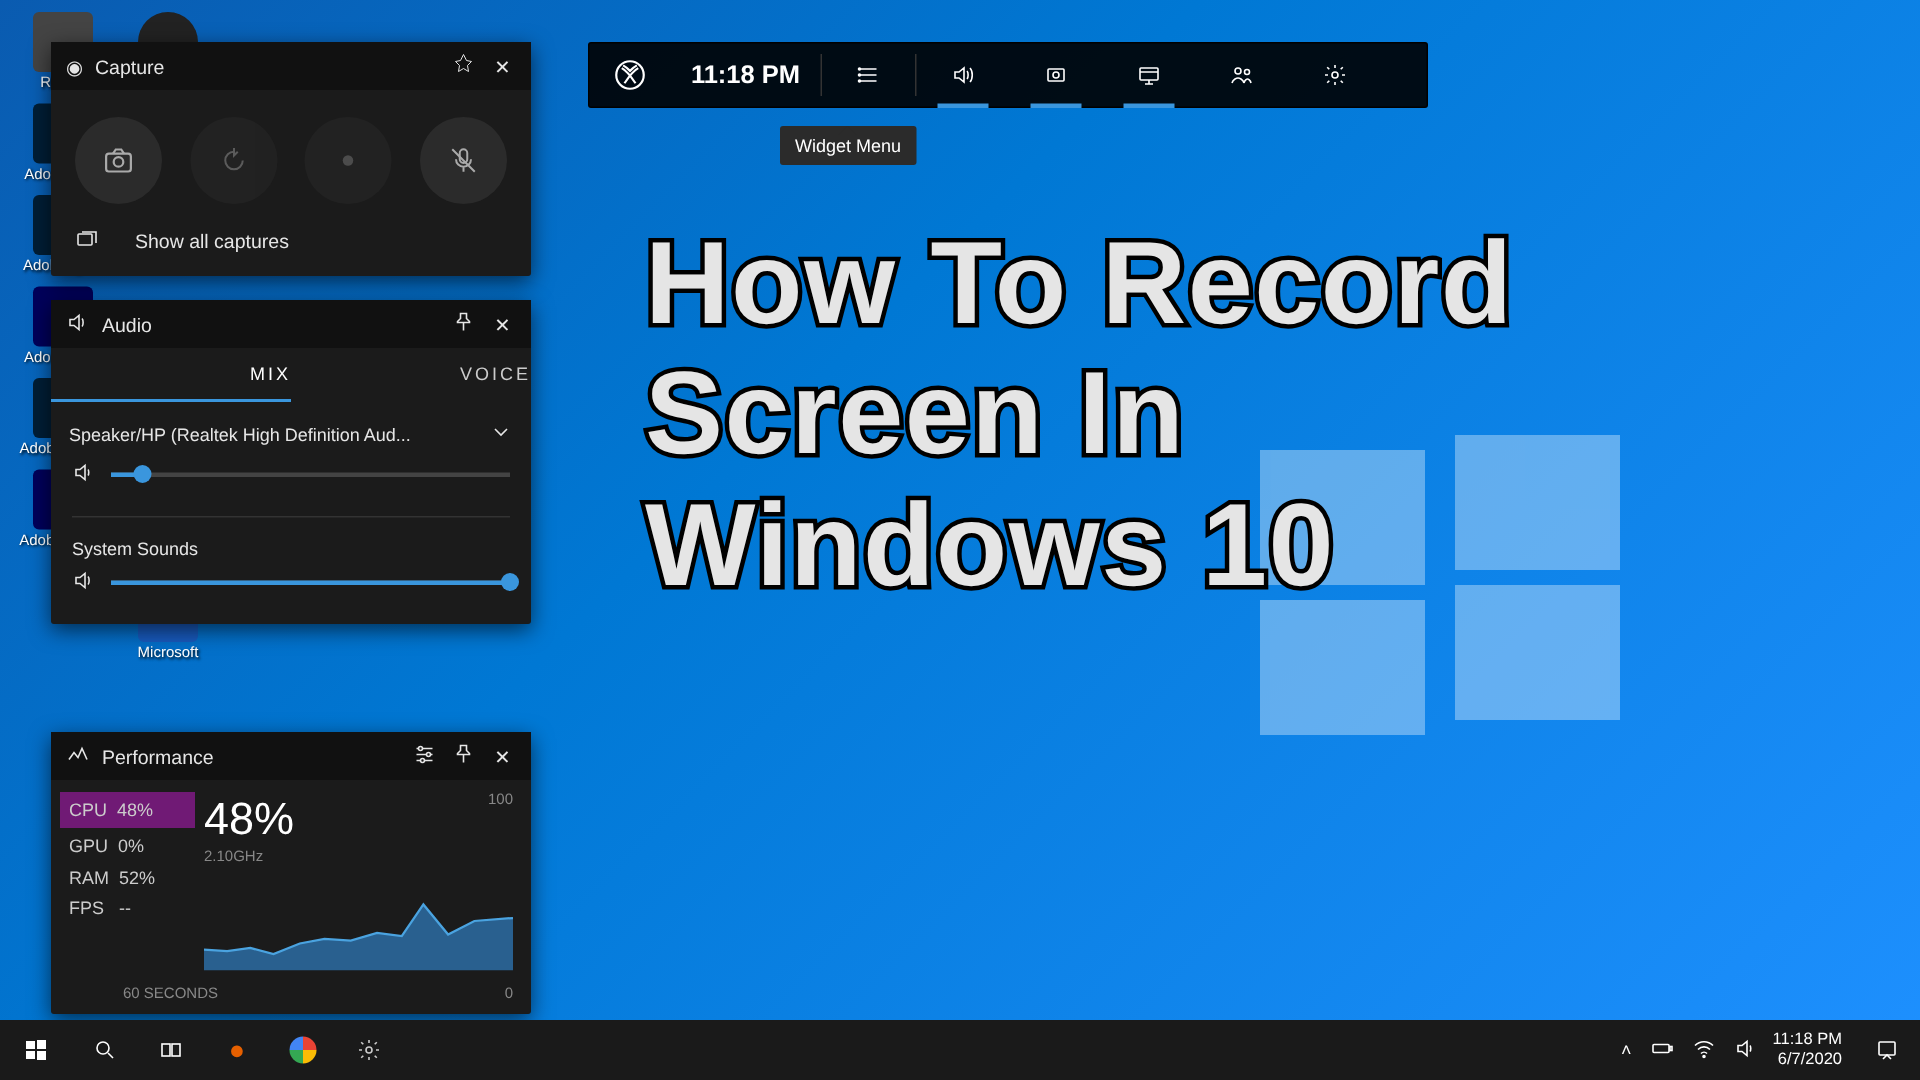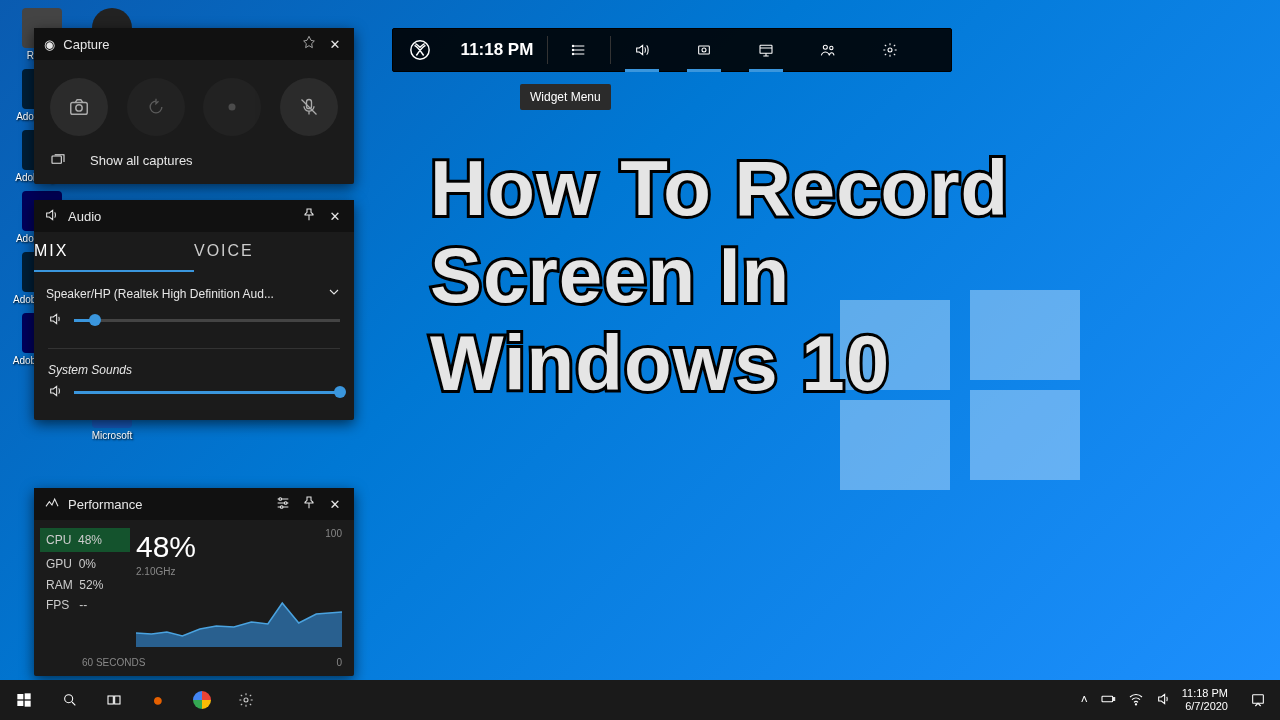--- a/index.html
+++ b/index.html
@@ -46,30 +46,30 @@
 .panel .hdr .ttl { flex: 1; font-size: 13px; }
 .panel .hdr .ico { width: 18px; text-align: center; cursor: pointer; font-size: 13px; }
 .panel .body { padding: 10px; }
 
 .cap-row { display: flex; gap: 14px; justify-content: space-between; padding: 8px 6px 12px; }
 .cap-btn { width: 58px; height: 58px; border-radius: 50%; background: #2b2b2b; display: flex; align-items: center; justify-content: center; color: #aaa; cursor: pointer; font-size: 18px; }
 .cap-btn.disabled { opacity: .45; }
 .show-all { display: flex; align-items: center; gap: 24px; padding: 4px 6px 6px; cursor: pointer; }
 
 .audio .tabs { display: flex; }
-.audio .tab { flex: 1; text-align: left; padding: 10px 0; font-size: 16px; letter-spacing: 2px; cursor: pointer; color: #ccc; }
+.audio .tab { flex: 1; text-align: right; padding: 10px 0; font-size: 12px; letter-spacing: 2px; cursor: pointer; color: #ccc; }
 .audio .tab.active { border-bottom: 2px solid #3a96dd; color: #fff; }
 .audio .dev { display: flex; align-items: center; padding: 12px 12px 2px; }
 .audio .dev-name { flex: 1; font-size: 12px; white-space: nowrap; overflow: hidden; text-overflow: ellipsis; }
 .slider-row { display: flex; align-items: center; gap: 10px; padding: 6px 14px 14px; }
 .slider { position: relative; flex: 1; height: 3px; background: #444; }
 .slider .fill { position: absolute; left: 0; top: 0; bottom: 0; background: #3a96dd; }
 .slider .thumb { position: absolute; top: -5px; width: 12px; height: 12px; border-radius: 50%; background: #3a96dd; margin-left: -6px; }
 .audio hr { border: none; border-top: 1px solid #333; margin: 4px 14px; }
-.sys-label { padding: 10px 14px 0; font-size: 12px; font-style: italic; }
+.sys-label { padding: 10px 14px 0; font-size: 12px; }
 
 .perf .pbody { display: flex; padding: 10px 12px 8px; gap: 12px; }
 .perf .stats { width: 78px; font-size: 12px; line-height: 1.7; color: #ccc; }
 .perf .big { font-size: 30px; font-weight: 300; color: #fff; }
 .perf .ghz { font-size: 10px; color: #888; margin-top: 2px; }
 .perf .chart { flex: 1; position: relative; }
 .perf .max { position: absolute; right: 0; top: -2px; font-size: 10px; color: #888; }
 .perf svg.graph { width: 100%; height: 70px; display: block; }
 .perf .axis { display: flex; justify-content: space-between; font-size: 10px; color: #888; padding: 2px 12px 8px 48px; }
 
@@ -277,21 +277,21 @@
     </span>
     <span class="ico">
       <svg class="svgico" viewBox="0 0 24 24">
           <path d="M9 3h6v5l3 3v1H6v-1l3-3V3zM12 12v8"></path>
         </svg>
     </span>
     <span class="ico">✕</span>
   </div>
   <div class="pbody">
     <div class="stats">
-      <div style="background:#14532d;margin:-2px -6px 2px;padding:2px 6px"><span>CPU</span>&nbsp;&nbsp;<span>48%</span></div>
+      <div style="background:#701a75;margin:-2px -6px 2px;padding:2px 6px"><span>CPU</span>&nbsp;&nbsp;<span>48%</span></div>
       <div><span>GPU</span>&nbsp;&nbsp;<span>0%</span></div>
       <div><span>RAM</span>&nbsp;&nbsp;<span>52%</span></div>
       <div><span>FPS</span>&nbsp;&nbsp;&nbsp;<span>--</span></div>
     </div>
     <div class="chart">
       <div class="big">48%</div>
       <div class="ghz">2.10GHz</div>
       <span class="max">100</span>
       <svg class="graph" viewBox="0 0 200 70" preserveAspectRatio="none">
         <path d="M0 56 L15 57 L30 55 L45 59 L62 52 L78 49 L95 50 L112 45 L128 47 L142 26 L158 46 L175 37 L200 35 L200 70 L0 70 Z" fill="#2b6ca3" opacity=".85"></path>

